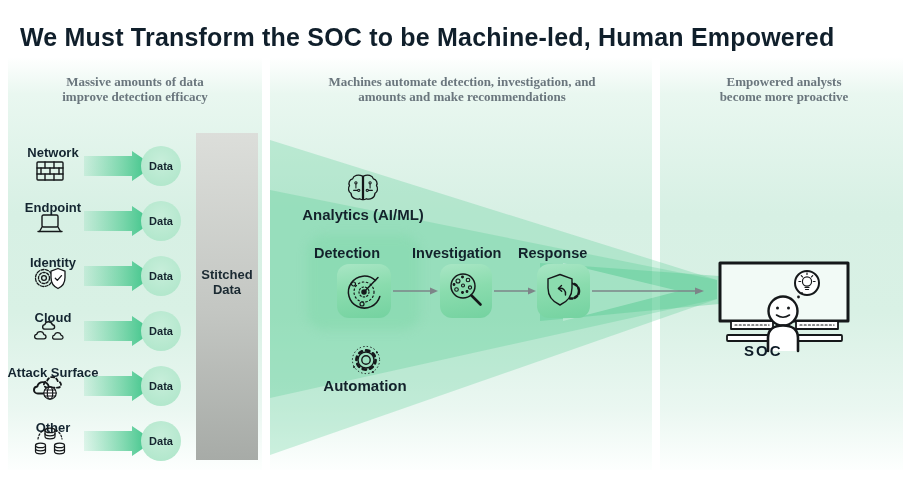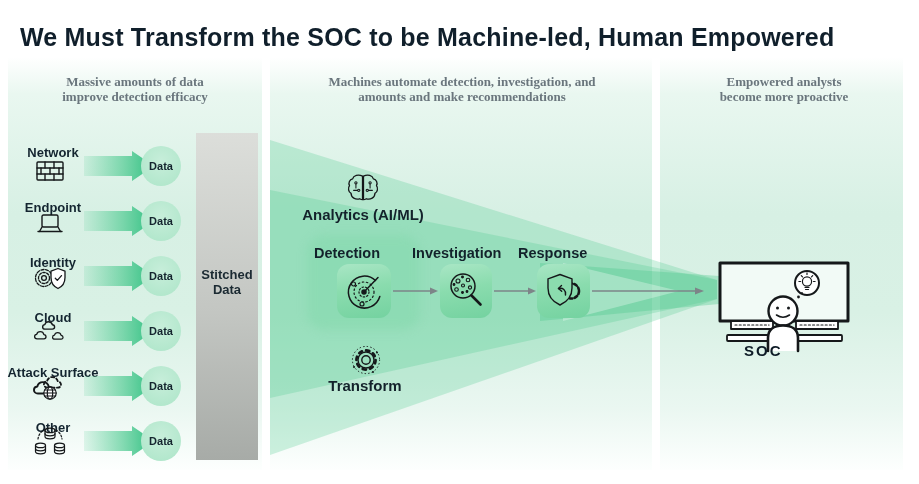--- a/index.html
+++ b/index.html
@@ -279,21 +279,21 @@
     <g class="ink">
       <circle cx="16" cy="16" r="4.2" stroke-width="1.4"></circle>
       <circle cx="16" cy="16" r="8" stroke-width="1.4"></circle>
       <circle cx="16" cy="16" r="9.6" stroke-width="2.6" stroke-dasharray="3.4 4.1"></circle>
       <circle cx="16" cy="16" r="13.6" stroke-width="1" stroke-dasharray="0.6 3"></circle>
       <circle cx="4" cy="23" r="1" fill="#15181a" stroke="none"></circle>
       <circle cx="27" cy="8.5" r="1" fill="#15181a" stroke="none"></circle>
       <circle cx="23" cy="28" r="1" fill="#15181a" stroke="none"></circle>
     </g>
   </svg>
-  <div class="mid-label" style="left:300px;top:377px;width:130px;font-size:15px;">Transform</div>
+  <div class="mid-label" style="left:300px;top:377px;width:130px;font-size:15px;">Automation</div>
 
   <svg class="abs" style="left:710px;top:256px;" width="150" height="100" viewBox="0 0 150 100">
     <g class="ink">
       <rect x="10" y="7" width="128" height="58" stroke-width="3" fill="#f2faf6"></rect>
       <rect x="21" y="65" width="42" height="8" stroke-width="1.8" fill="#ffffff"></rect>
       <line x1="25" y1="69" x2="59" y2="69" stroke-width="1.2" stroke-dasharray="2 2.2"></line>
       <rect x="86" y="65" width="42" height="8" stroke-width="1.8" fill="#ffffff"></rect>
       <line x1="90" y1="69" x2="124" y2="69" stroke-width="1.2" stroke-dasharray="2 2.2"></line>
       <rect x="17" y="79" width="115" height="6" rx="1" stroke-width="1.8" fill="#ffffff"></rect>
       <circle cx="97" cy="27" r="12" stroke-width="2" fill="#ffffff"></circle>

